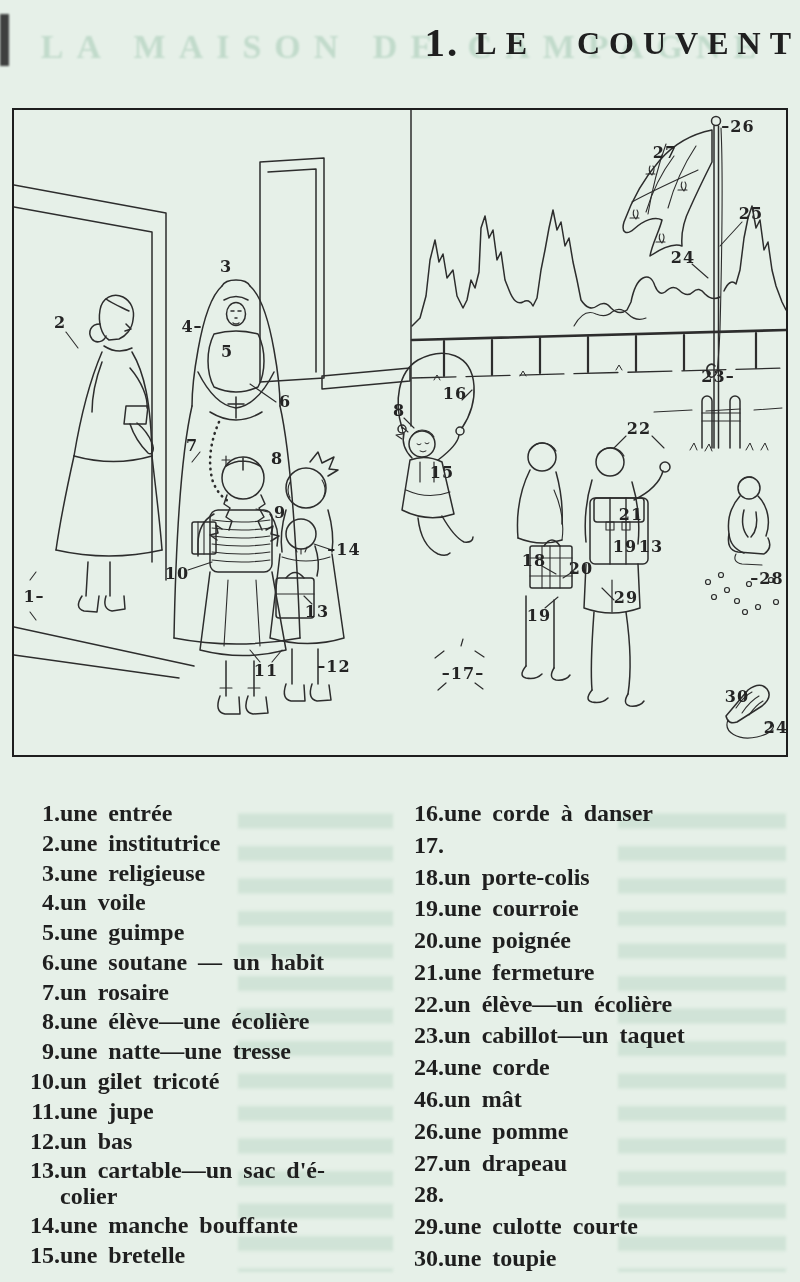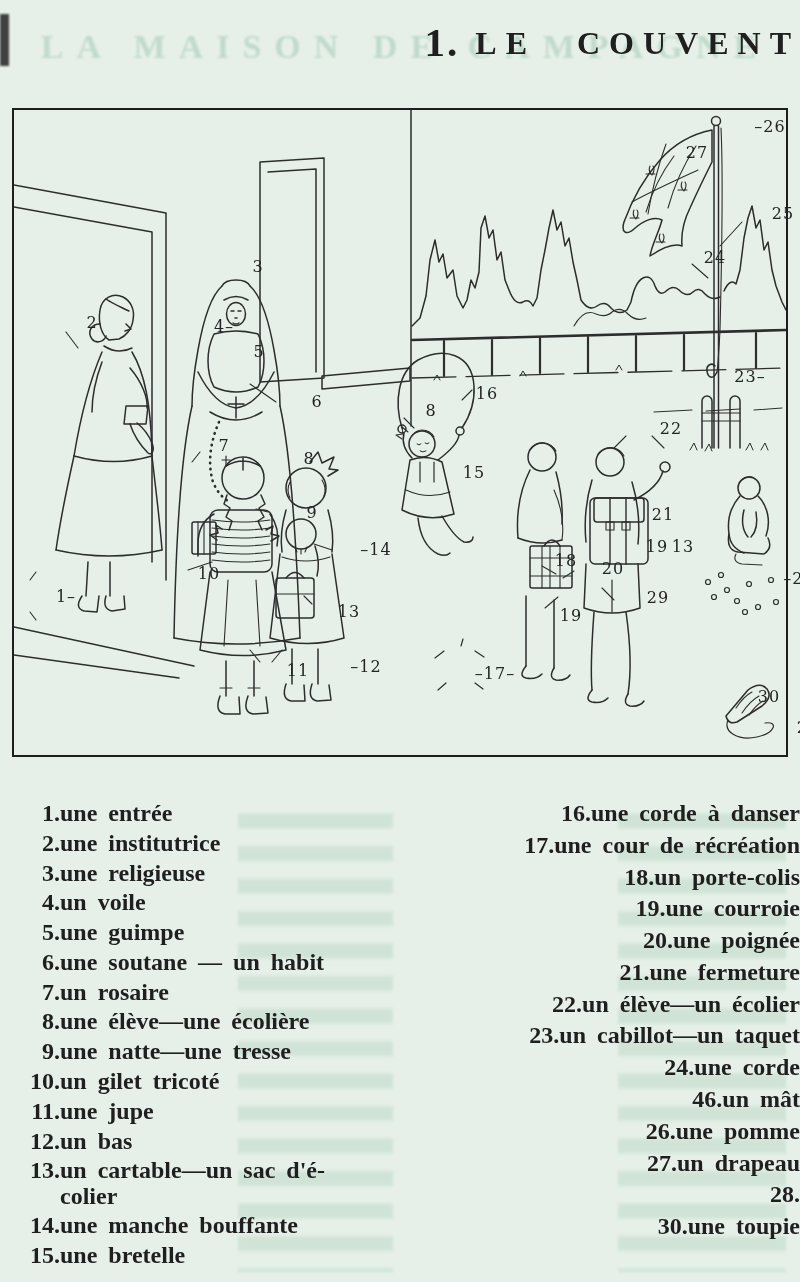--- a/index.html
+++ b/index.html
@@ -28,40 +28,40 @@
   .title-text{font-size:32px;font-weight:bold;letter-spacing:9px;word-spacing:24px;}
 
   
   .figure-frame{
     position:absolute;left:12px;top:108px;width:772px;height:645px;
     border:2px solid #1e1e1e;
   }
   .figure-frame svg{position:absolute;left:0;top:0;width:100%;height:100%;}
   .callout{
     position:absolute;transform:translate(-50%,-50%);
-    font-family:"DejaVu Serif",serif;font-weight:normal;
-    font-size:16px;color:#242424;white-space:nowrap;letter-spacing:1px;margin-left:32px;
+    font-family:"DejaVu Serif",serif;font-weight:bold;
+    font-size:16px;color:#242424;white-space:nowrap;letter-spacing:1px;
   }
 
   
   .ghost-lines{
     position:absolute;opacity:.5;filter:blur(1.6px);pointer-events:none;
     background:repeating-linear-gradient(180deg,
       rgba(143,189,163,0) 0px, rgba(143,189,163,0) 8px,
       rgba(143,189,163,.50) 11px, rgba(143,189,163,.50) 23px,
       rgba(143,189,163,0) 26px, rgba(143,189,163,0) 32.5px);
   }
   .gl-left{left:238px;top:804px;width:155px;height:468px;}
   .gl-right{left:618px;top:804px;width:168px;height:468px;}
 
   
   .vocab{position:absolute;left:0;top:801px;width:100%;}
   .col{position:absolute;top:0;display:flex;flex-direction:column;}
   .col-left{left:16px;width:372px;}
-  .col-right{left:416px;width:384px;align-items:flex-end;}
+  .col-right{left:400px;width:384px;}
   .vitem{display:flex;align-items:flex-start;}
   .col-left  .vitem{margin-bottom:4.6px;}
   .col-right .vitem{margin-bottom:6.6px;}
   .vnum{flex:none;width:44px;text-align:right;font-weight:bold;font-size:24px;line-height:1.05;}
   .vterm{margin-left:0;font-weight:bold;font-size:24px;line-height:1.05;word-spacing:5px;white-space:pre-line;}
 </style>
 </head>
 <body>
 
 <div class="edge-mark"></div>
@@ -480,21 +480,20 @@
     </div>
   <div class="col col-right">
 
       <div class="vitem">
         <span class="vnum">16.</span>
         <span class="vterm">une corde à danser</span>
       </div>
 
       <div class="vitem">
         <span class="vnum">17.</span>
-        <span class="vterm">une cour de récréation</span>
       </div>
 
       <div class="vitem">
         <span class="vnum">18.</span>
         <span class="vterm">un porte-colis</span>
       </div>
 
       <div class="vitem">
         <span class="vnum">19.</span>
         <span class="vterm">une courroie</span>
@@ -505,21 +504,21 @@
         <span class="vterm">une poignée</span>
       </div>
 
       <div class="vitem">
         <span class="vnum">21.</span>
         <span class="vterm">une fermeture</span>
       </div>
 
       <div class="vitem">
         <span class="vnum">22.</span>
-        <span class="vterm">un élève—un écolier</span>
+        <span class="vterm">un élève—un écolière</span>
       </div>
 
       <div class="vitem">
         <span class="vnum">23.</span>
         <span class="vterm">un cabillot—un taquet</span>
       </div>
 
       <div class="vitem">
         <span class="vnum">24.</span>
         <span class="vterm">une corde</span>
@@ -537,19 +536,23 @@
 
       <div class="vitem">
         <span class="vnum">27.</span>
         <span class="vterm">un drapeau</span>
       </div>
 
       <div class="vitem">
         <span class="vnum">28.</span>
       </div>
 
+      <div class="vitem">
+        <span class="vnum">29.</span>
+        <span class="vterm">une culotte courte</span>
+      </div>
 
       <div class="vitem">
         <span class="vnum">30.</span>
         <span class="vterm">une toupie</span>
       </div>
     </div>
 </section>
 
 </body></html>

